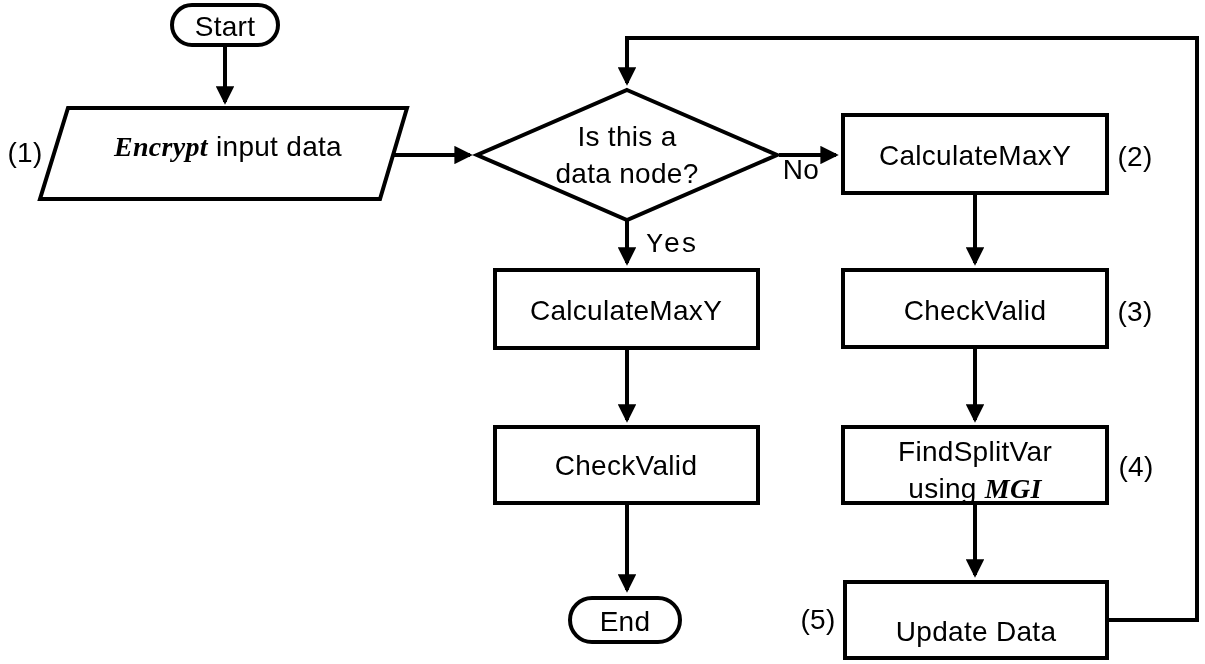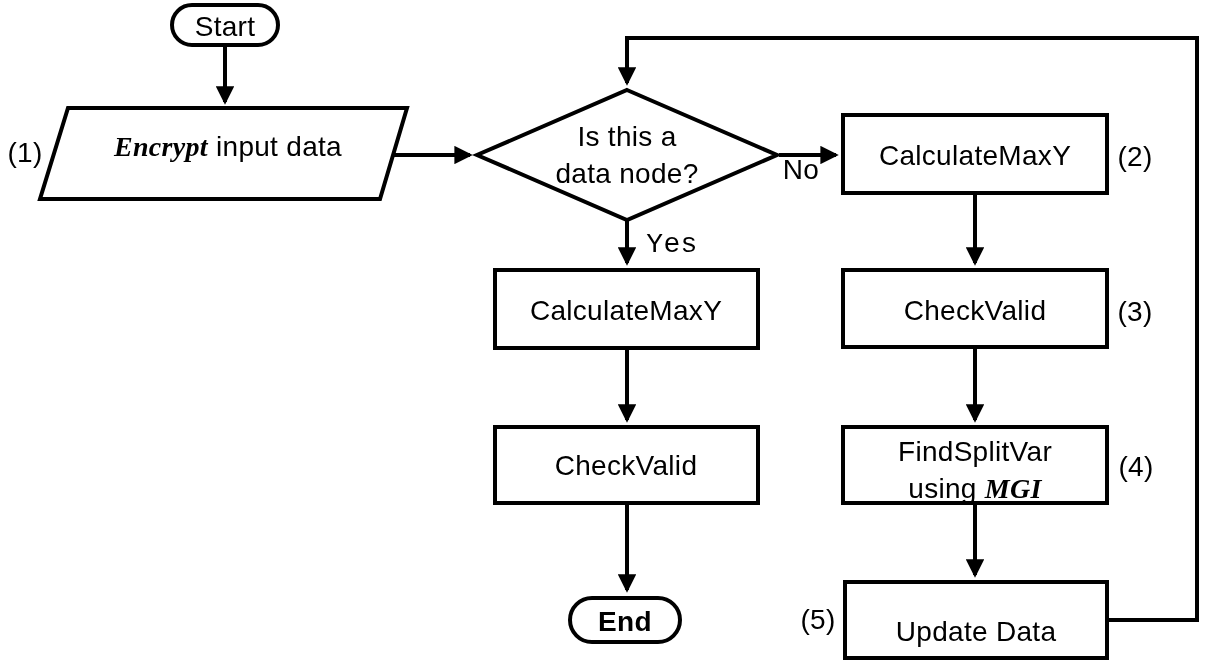--- a/index.html
+++ b/index.html
@@ -110,15 +110,15 @@
 
   <div class="label" style="left:975px; top:470px;">
     <div>FindSplitVar</div>
     <div><span>using </span><span class="em">MGI</span></div>
   </div>
   <div class="label" style="left:1136px; top:466px;">(4)</div>
 
   <div class="label" style="left:976px; top:620px;margin-top:11px;">Update Data</div>
   <div class="label" style="left:818px; top:619px;">(5)</div>
 
-  <div class="label" style="left:625px; top:621px;font-weight:bold;">End</div>
+  <div class="label" style="left:625px; top:621px;">End</div>
 
 </div>
 
 </body></html>

